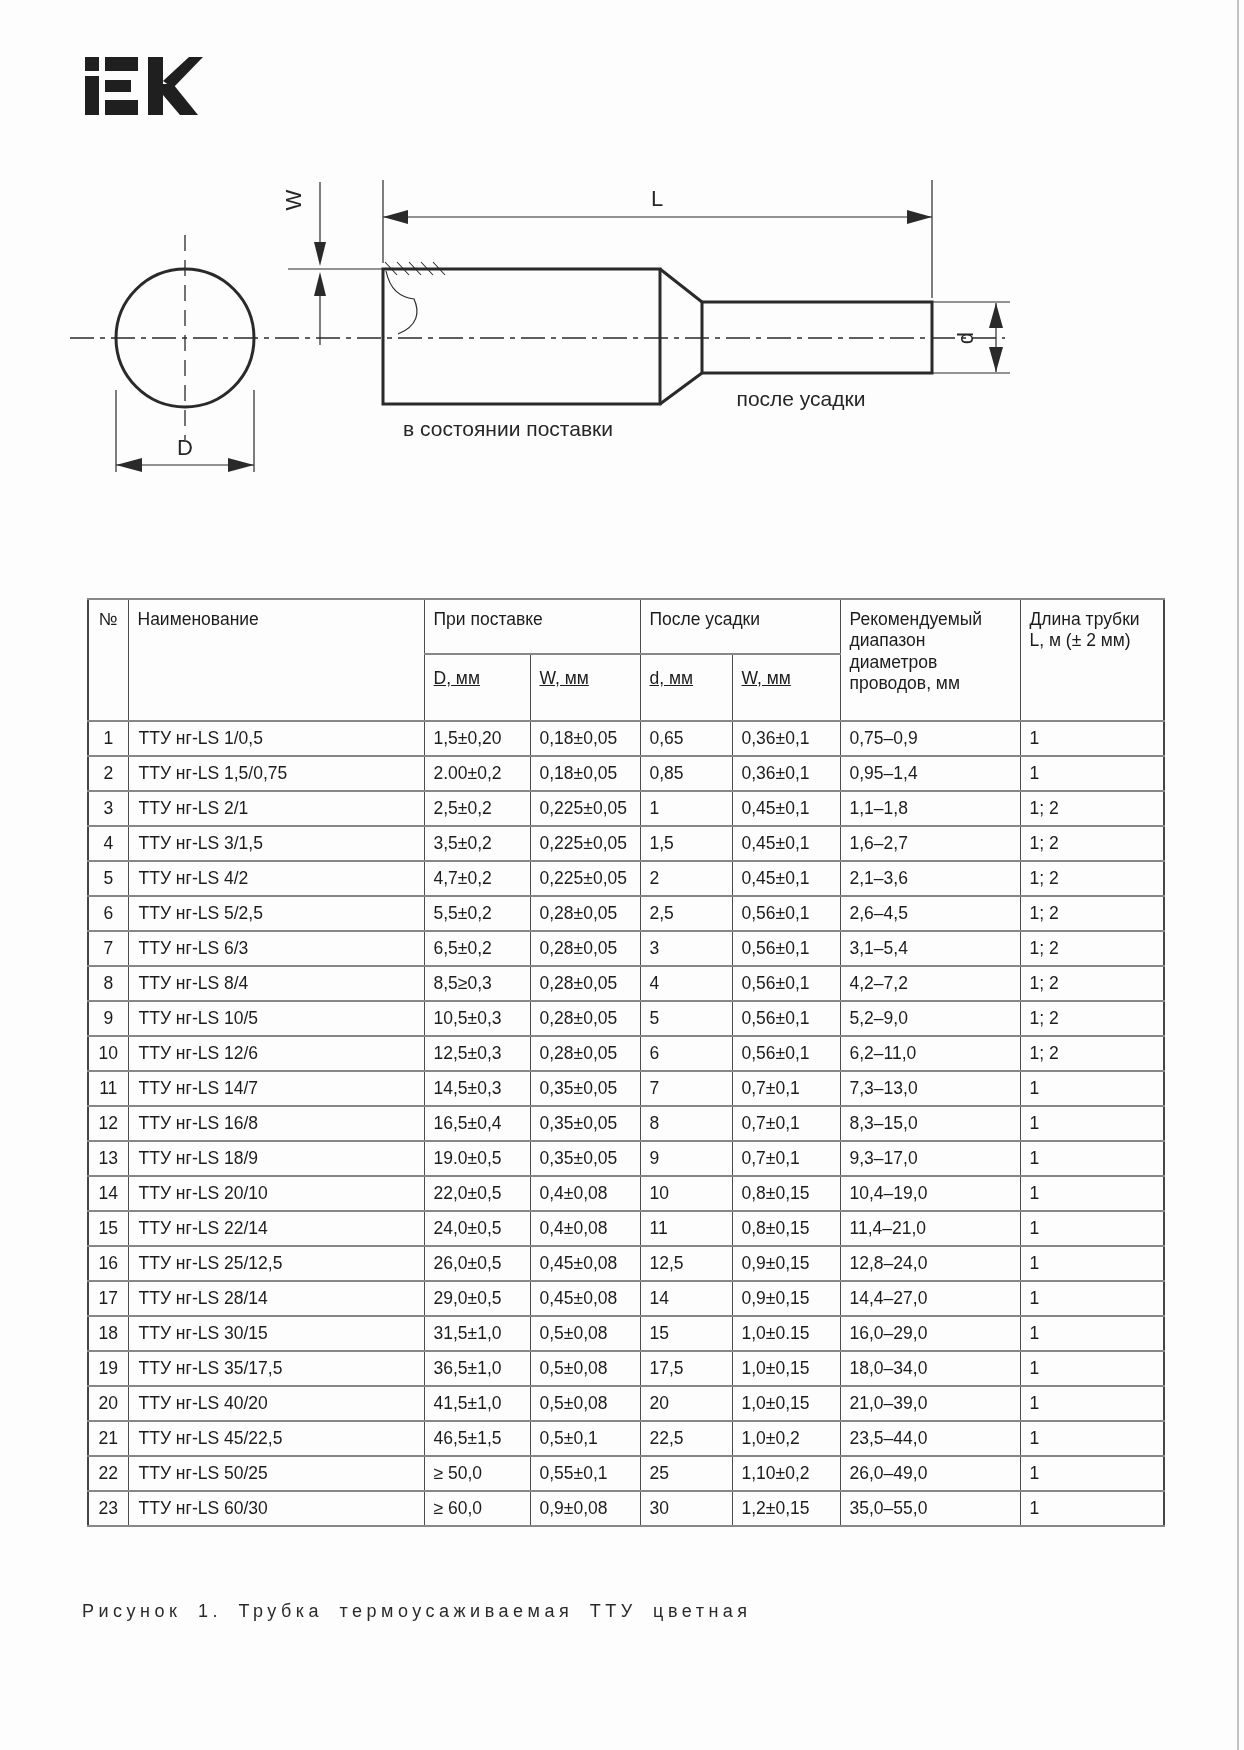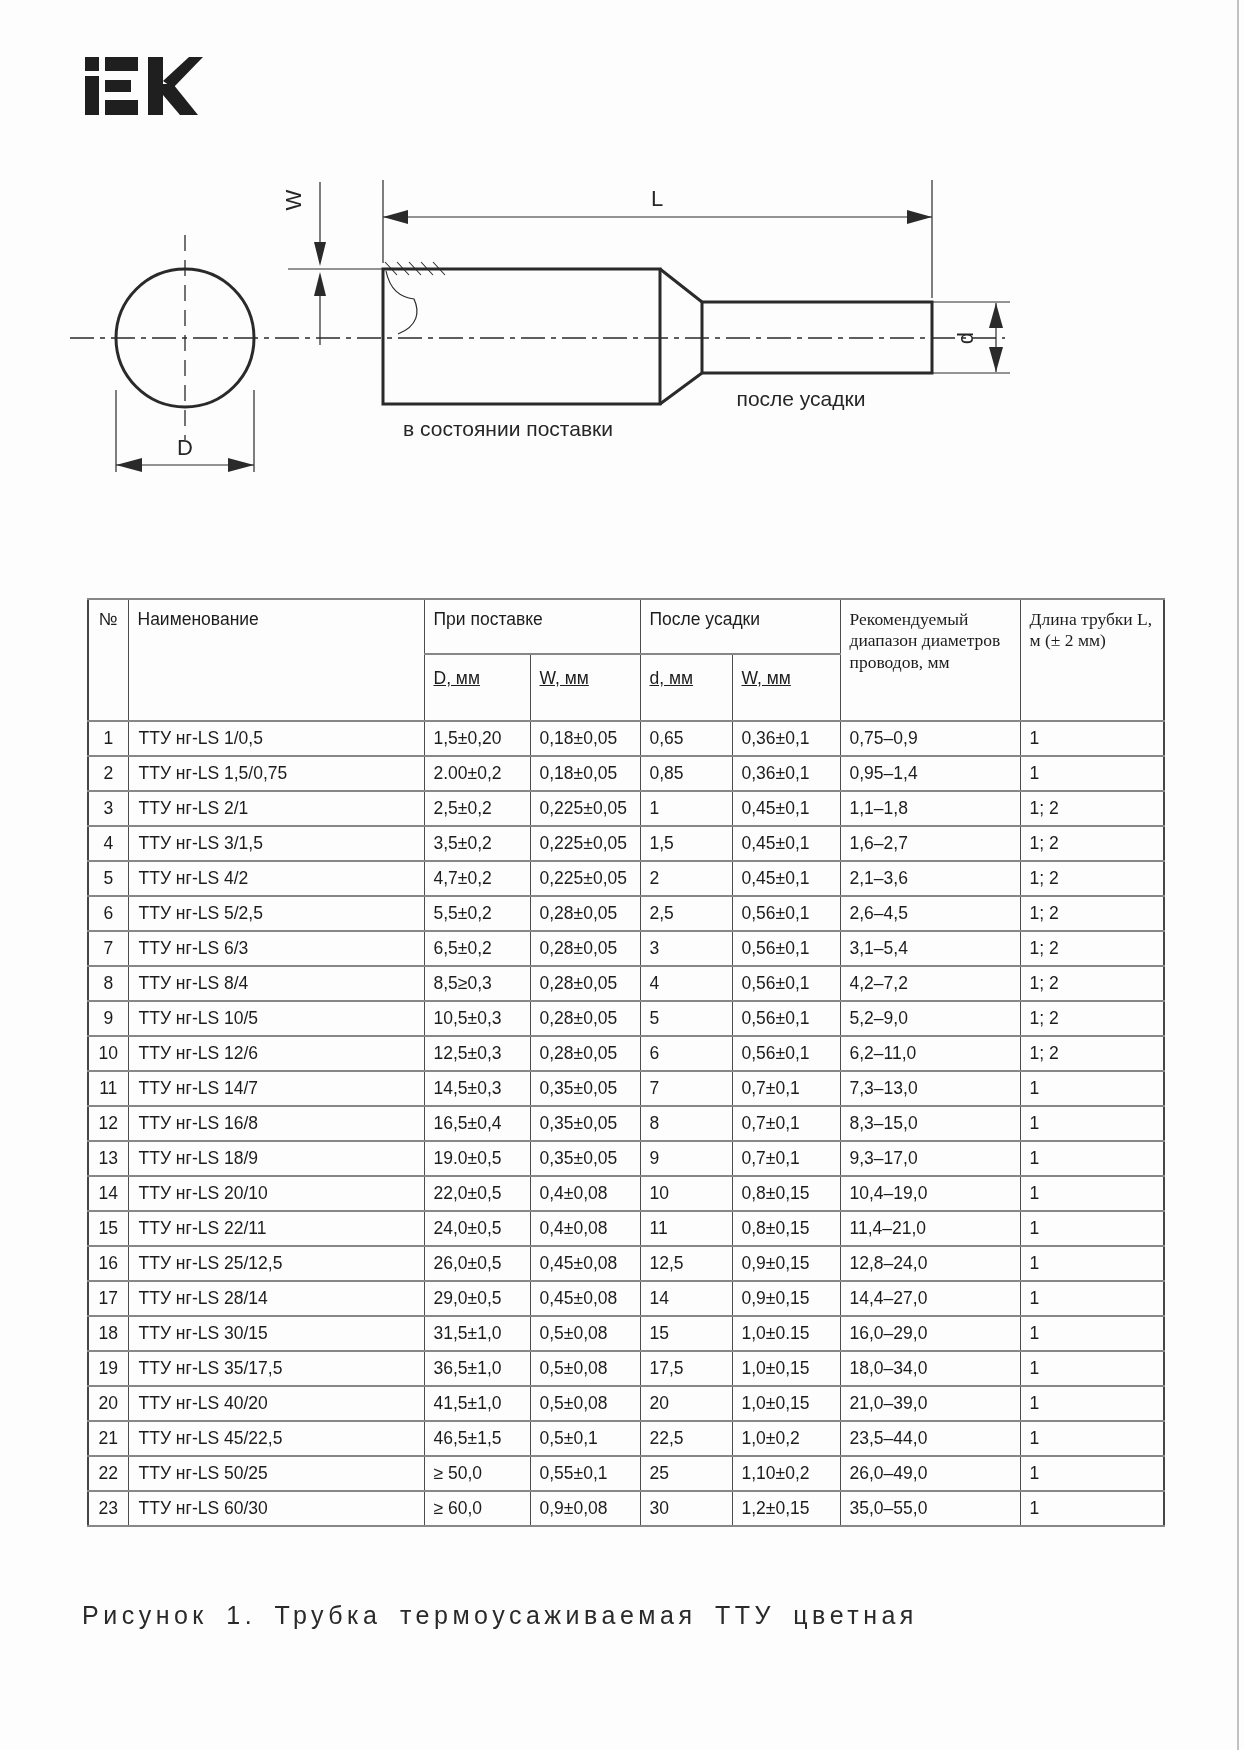--- a/index.html
+++ b/index.html
@@ -22,27 +22,27 @@
     border-top:2px solid #878787; border-bottom:2px solid #878787;
     border-left:1.5px solid #4c4c4c; border-right:1.5px solid #4c4c4c;
     font-weight:normal; font-size:17.5px; line-height:1.22;
     text-align:left; vertical-align:middle;
     padding:2px 5px 2px 9px; white-space:nowrap;
     color:#1c1c1c; background:transparent;
   }
   .spec { border:2.5px solid #454545; }
   .spec thead tr.h1 th { height:42px; vertical-align:top; padding-top:9px; }
   .spec thead tr.h2 th { height:50px; vertical-align:top; padding-top:13px;text-decoration:underline; }
-  .spec thead th.wrap { white-space:normal;font-family:Liberation Serif, serif; }
+  .spec thead th.wrap { white-space:normal; }
   .spec th.th-num, .spec td.c0 { text-align:center; padding-left:2px; padding-right:2px; }
   .spec td.c1 { padding-left:10px; }
   .spec tbody tr { height:35px; }
   .caption {
     position:absolute; left:82px; top:1601px;
-    font-size:25px; letter-spacing:4.5px; word-spacing:7px;
+    font-size:18px; letter-spacing:4.5px; word-spacing:7px;
     color:#2a2a2a; white-space:nowrap;
   }
   .page-edge-line {
     position:absolute; left:1237px; top:0; width:2px; height:1750px;
     background:#9b9b9b; opacity:.6;
   }
 </style>
 </head>
 <body>
 
@@ -269,21 +269,21 @@
           <td class="c1">ТТУ нг-LS 20/10</td>
           <td class="c2">22,0±0,5</td>
           <td class="c3">0,4±0,08</td>
           <td class="c4">10</td>
           <td class="c5">0,8±0,15</td>
           <td class="c6">10,4–19,0</td>
           <td class="c7">1</td>
         </tr>
         <tr>
           <td class="c0">15</td>
-          <td class="c1">ТТУ нг-LS 22/11</td>
+          <td class="c1">ТТУ нг-LS 22/14</td>
           <td class="c2">24,0±0,5</td>
           <td class="c3">0,4±0,08</td>
           <td class="c4">11</td>
           <td class="c5">0,8±0,15</td>
           <td class="c6">11,4–21,0</td>
           <td class="c7">1</td>
         </tr>
         <tr>
           <td class="c0">16</td>
           <td class="c1">ТТУ нг-LS 25/12,5</td>

